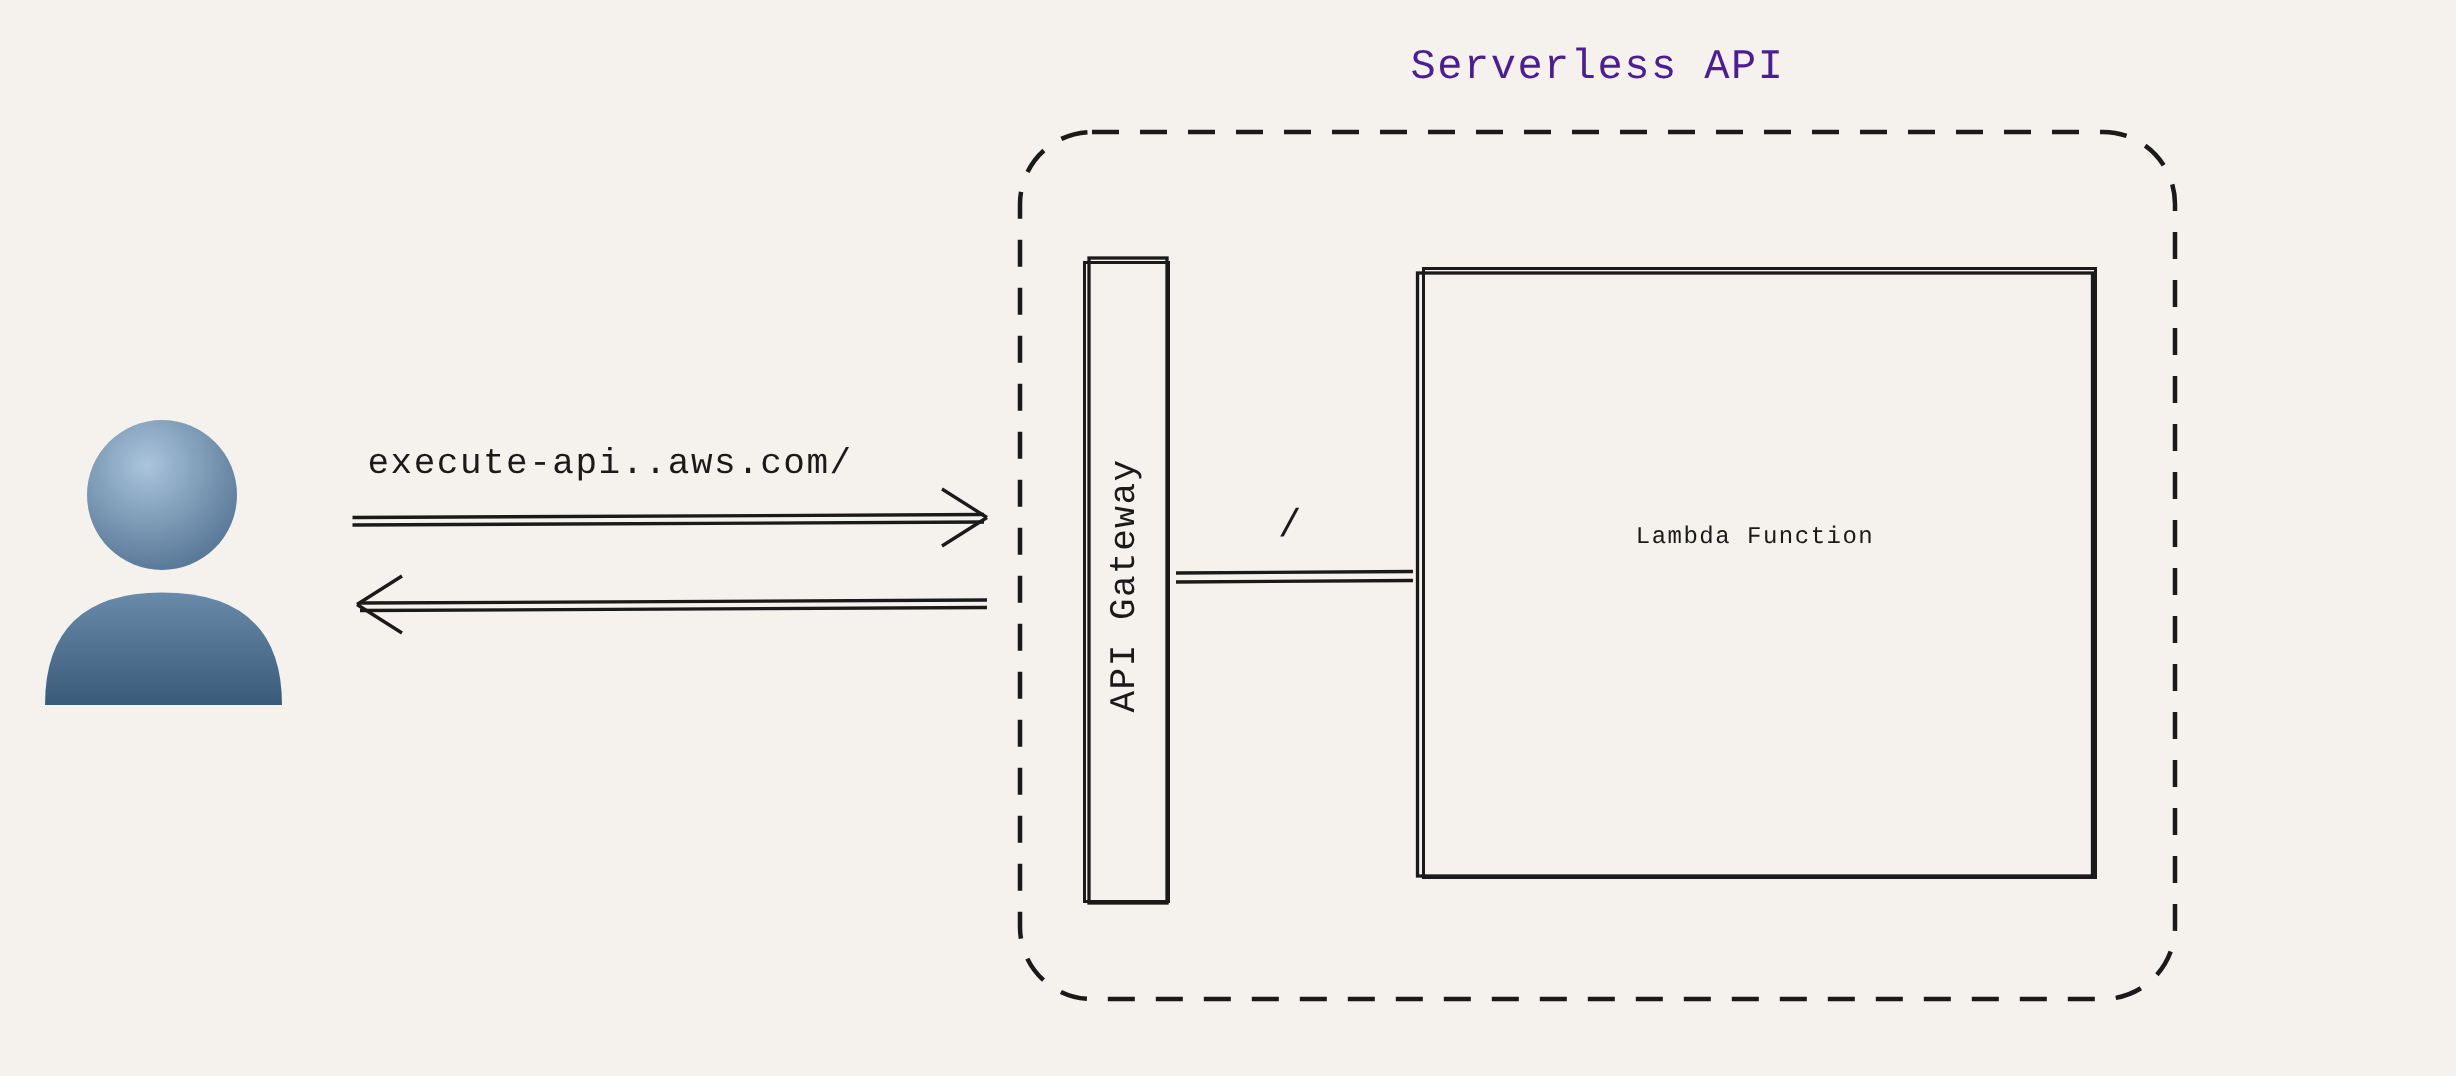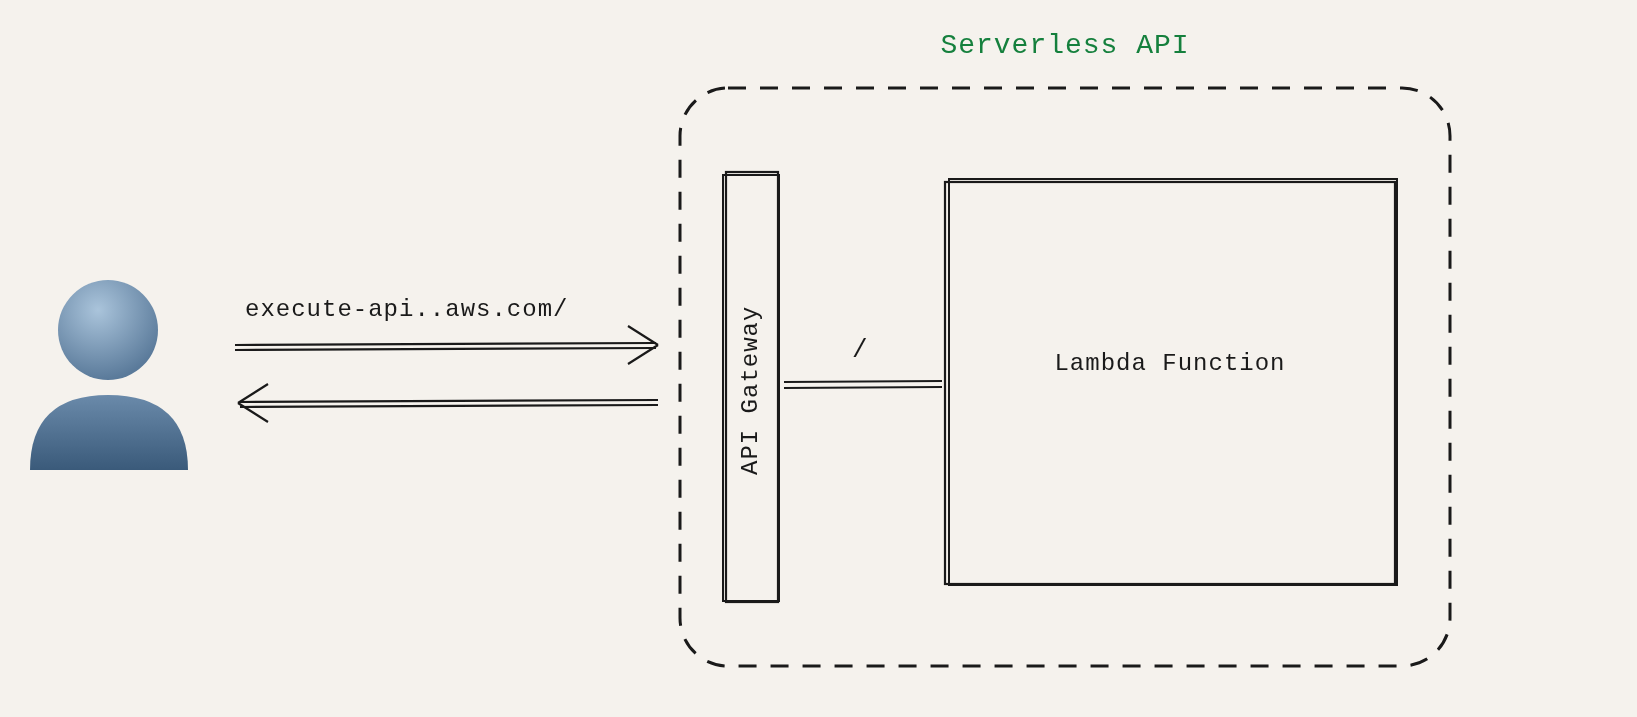--- a/index.html
+++ b/index.html
@@ -61,23 +61,23 @@
     <line x1="784" y1="382" x2="942" y2="381" stroke="#1a1a1a" stroke-width="2.2"></line>
     <line x1="784" y1="388" x2="942" y2="387" stroke="#1a1a1a" stroke-width="2.2"></line>
   </g>
 
   <g>
     <rect x="945" y="182" width="450" height="402" fill="none" stroke="#1a1a1a" stroke-width="2.2"></rect>
     <rect x="949" y="179" width="448" height="406" fill="none" stroke="#1a1a1a" stroke-width="2"></rect>
   </g>
 </svg>
 
-<div style="position:absolute; left:820px; top:30px; width:490px; text-align:center; font-size:28px; letter-spacing:1px; color:#15803d;">Serverless API</div>
+<div style="position:absolute; left:820px; top:30px; width:490px; text-align:center; font-size:28px; letter-spacing:1px; color:#4c1d95;">Serverless API</div>
 
 <div style="position:absolute; left:245px; top:296px; font-size:24px; letter-spacing:1px; color:#1a1a1a;text-align:center;">execute-api..aws.com/</div>
 
 <div style="position:absolute; left:737px; top:475px; transform:rotate(-90deg); transform-origin:left top; font-size:24px; letter-spacing:1px; color:#1a1a1a; white-space:nowrap;">API Gateway</div>
 
 <div style="position:absolute; left:852px; top:335px; font-size:26px; color:#1a1a1a;">/</div>
 
-<div style="position:absolute; left:945px; top:348px; width:450px; text-align:center; font-size:24px; letter-spacing:1px; color:#1a1a1a; line-height:1.35;">
+<div style="position:absolute; left:945px; top:348px; width:450px; text-align:center; font-size:16px; letter-spacing:1px; color:#1a1a1a; line-height:1.35;">
   <div>Lambda Function</div>
 </div>
 
 </body></html>

